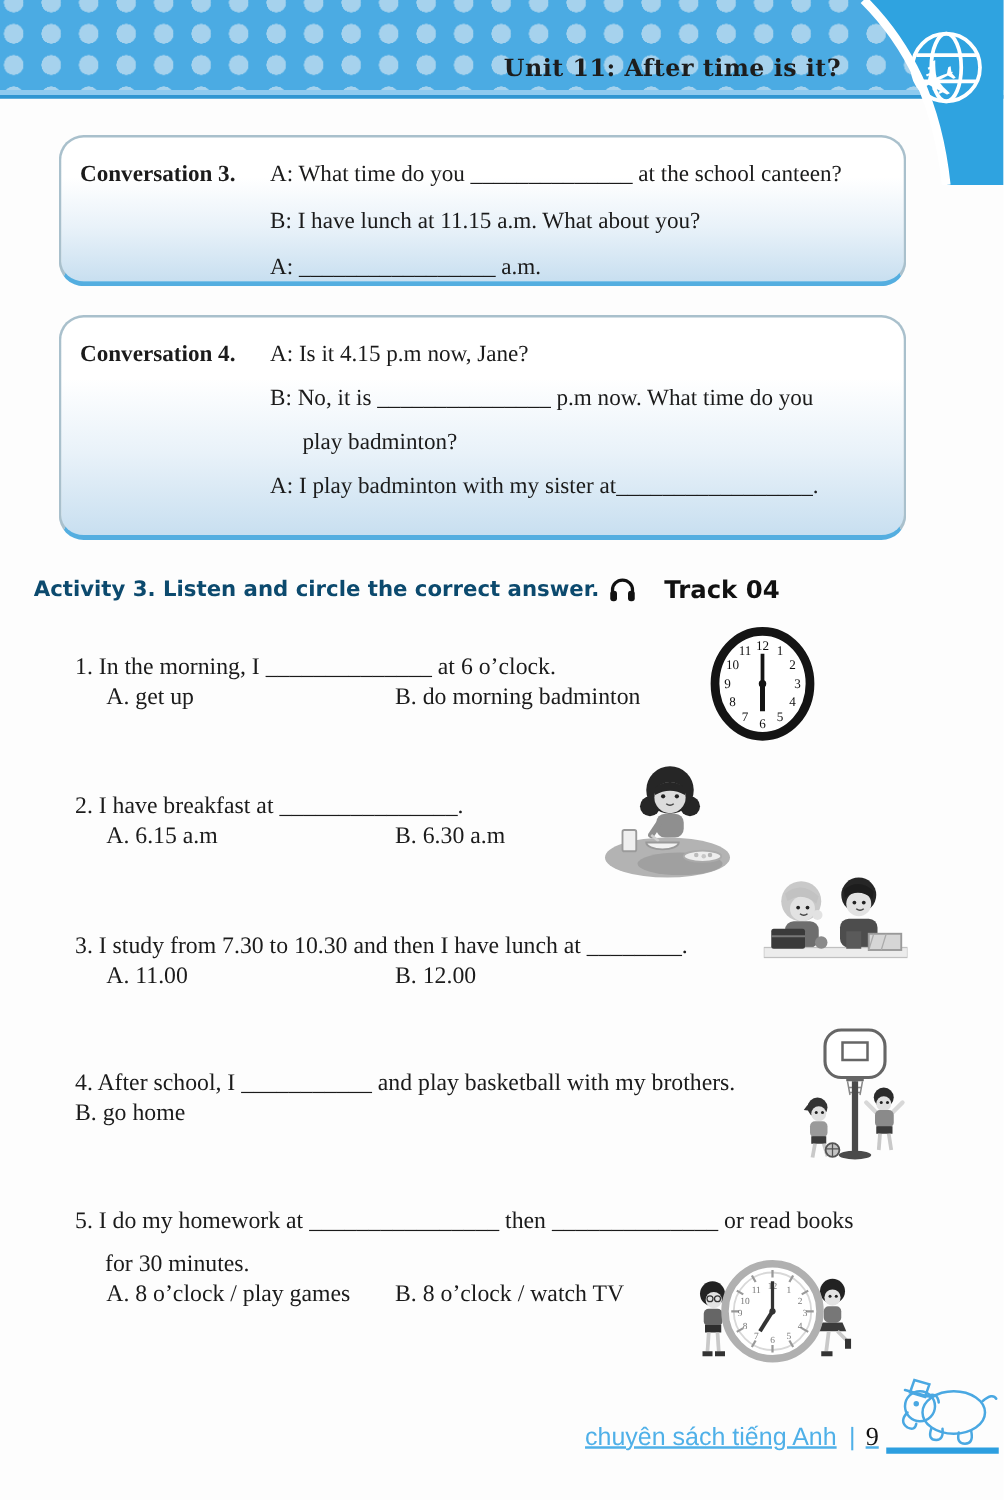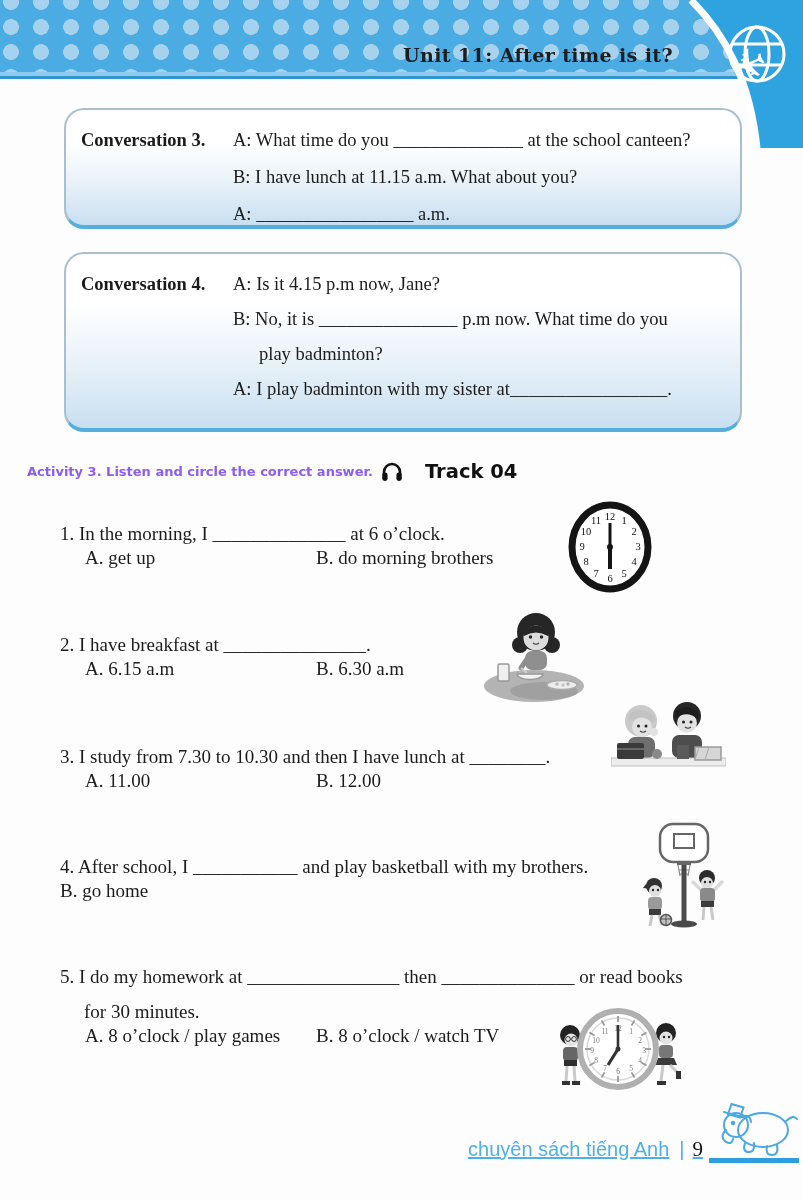--- a/index.html
+++ b/index.html
@@ -22,38 +22,38 @@
   .header-line  { position:absolute; top:76px; left:0; width:100%; height:3px; background:#2f96d2; }
   .corner-swoosh { position:absolute; top:0; right:0; width:150px; height:148px; }
   .unit-title {
     position:absolute; top:44px; right:130px;
     font-family:"DejaVu Serif", serif; font-weight:bold;
     font-size:19px; color:#1d1d1d; letter-spacing:.4px; white-space:nowrap;
   }
 
   
   .conv-box {
-    position:absolute; left:64px; width:678px;
+    position:absolute; left:47px; width:678px;
     border:2px solid #a9c0cc; border-bottom:4px solid #54aee0;
     border-radius:20px;
     background:linear-gradient(180deg,#ffffff 28%,#e9f2f9 62%,#c8dff0 100%);
     padding:15px 4px 10px 15px;
     display:flex; font-size:18.5px;
   }
   #conv3 { top:108px; height:121px; }
   #conv4 { top:252px; height:180px; }
   .conv-label { font-weight:bold; width:152px; flex:none; line-height:30px; }
   .conv-lines { flex:1; }
   .conv-lines .line { line-height:30px; margin-bottom:7px; white-space:nowrap; }
   #conv4 .conv-lines .line { margin-bottom:5px; }
   .line.indent { padding-left:26px; }
 
   
   .activity { position:absolute; top:460px; left:27px; display:flex; align-items:center; gap:7px; white-space:nowrap; }
-  .activity-title { font-family:"DejaVu Sans", sans-serif; font-weight:bold; font-size:13px; color:#8b5cf6; }
+  .activity-title { font-family:"DejaVu Sans", sans-serif; font-weight:bold; font-size:17px; color:#0c4a6e; }
   .track-label    { font-family:"DejaVu Sans", sans-serif; font-weight:bold; font-size:19.5px; color:#111;margin-left:14px; }
   .headphones { width:24px; height:23px; flex:none; }
 
   
   .question { position:absolute; left:60px; width:682px; font-size:19px; }
   .q-text  { line-height:26px; white-space:nowrap; }
   .q-text2 { line-height:26px; margin-top:9px; padding-left:24px; }
   .q-options { display:flex; margin-top:0; }
   .opt-a { width:256px; padding-left:25px; }
   .opt-b { }
@@ -134,21 +134,21 @@
         <rect x="16.4" y="12.5" width="5.4" height="8.5" rx="2.4" fill="#111"></rect>
       </svg>
     </span>
     <span class="track-label">Track 04</span>
   </div>
 
   <div class="question" id="q1">
     <div class="q-text">1. In the morning, I ______________ at 6 o’clock.</div>
     <div class="q-options">
       <span class="opt-a">A. get up</span>
-      <span class="opt-b">B. do morning brothers</span>
+      <span class="opt-b">B. do morning badminton</span>
     </div>
   </div>
 
   <div class="question" id="q2">
     <div class="q-text">2. I have breakfast at _______________.</div>
     <div class="q-options">
       <span class="opt-a">A. 6.15 a.m</span>
       <span class="opt-b">B. 6.30 a.m</span>
     </div>
   </div>

